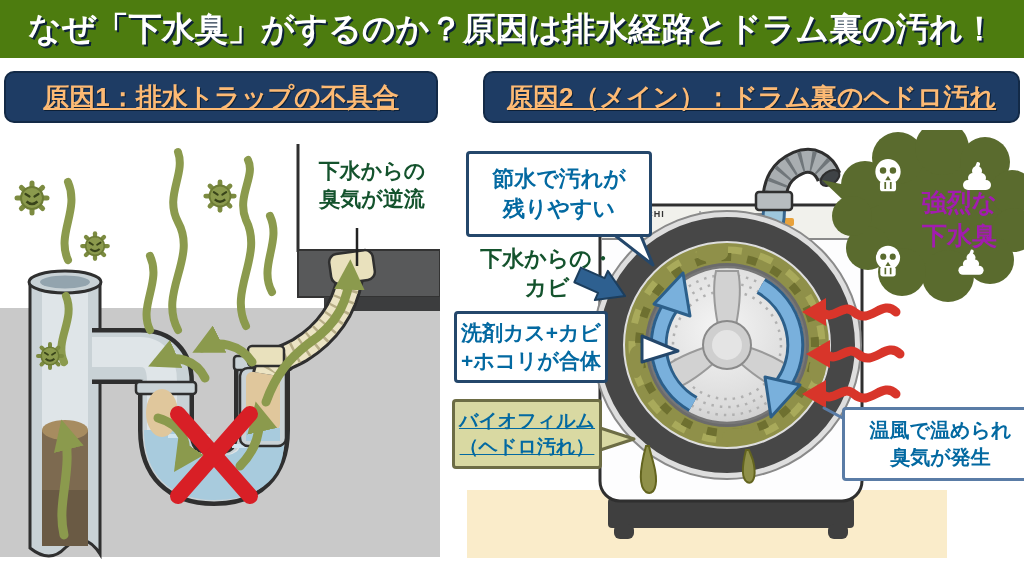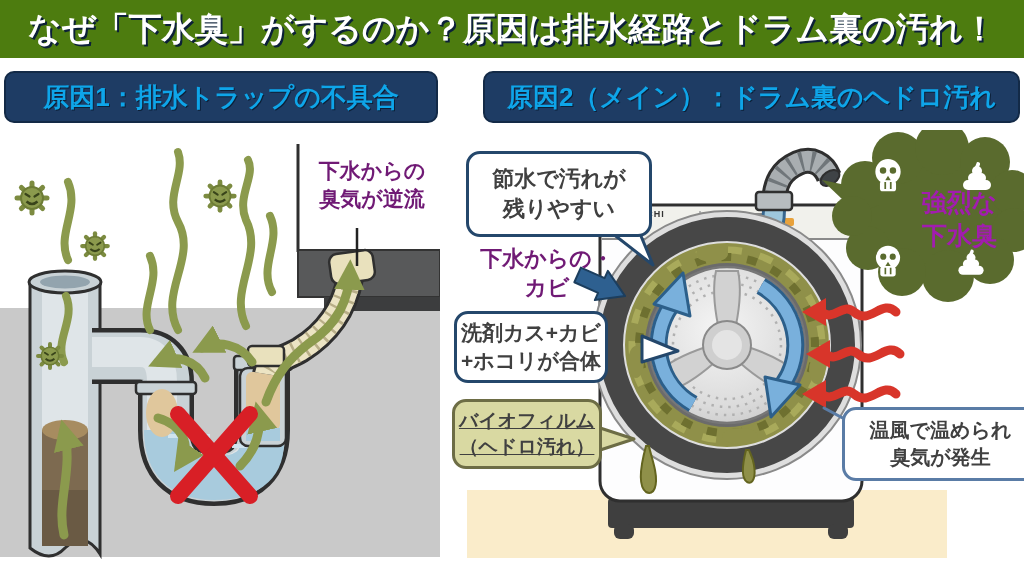--- a/index.html
+++ b/index.html
@@ -5,27 +5,27 @@
   html,body{margin:0;padding:0;background:#ffffff;}
   .stage{position:relative;width:1024px;height:576px;background:#ffffff;overflow:hidden;
          font-family:"Liberation Sans","DejaVu Sans",sans-serif;font-weight:bold;}
   .abs{position:absolute;}
   .pre{white-space:pre-line;}
   
   .banner{left:0;top:0;width:1024px;height:58px;background:#4d7c0f;display:flex;align-items:center;justify-content:center;}
   .banner span{color:#fff;font-size:33px;letter-spacing:0px;text-shadow:2px 2px 0 #0c2038;}
   
   .hdr{background:#1e3c64;border:2px solid #132a47;border-radius:10px;display:flex;align-items:center;justify-content:center;box-sizing:border-box;}
-  .hdr span{color:#0ea5e9;font-size:26px;text-shadow:1px 1px 0 #0c2038;}
+  .hdr span{color:#fdba74;font-size:26px;text-shadow:1px 1px 0 #0c2038;text-decoration:underline;}
   .hdr-left{left:4px;top:71px;width:434px;height:52px;}
   .hdr-right{left:483px;top:71px;width:537px;height:52px;align-items:center;}
   
-  .lbl{color:#701a75;text-align:center;line-height:1.32;}
-  .bubble{background:#fff;border:3.5px solid #24476b;border-radius:14px;display:flex;align-items:center;justify-content:center;
-          text-align:center;color:#404040;box-sizing:border-box;line-height:1.35;}
+  .lbl{color:#14532d;text-align:center;line-height:1.32;}
+  .bubble{background:#fff;border:3.5px solid #24476b;border-radius:4px;display:flex;align-items:center;justify-content:center;
+          text-align:center;color:#0369a1;box-sizing:border-box;line-height:1.35;}
   .bubble.khaki{background:#d9d9a2;border-color:#6d6d45;text-decoration:underline;}
   .bubble.blue{border-color:#5a7ca6;}
   .cloud-text{color:#a21caf;text-align:right;line-height:1.3;}
   .hot{color:#d8352a;text-align:center;line-height:1.3;}
   svg{display:block;}
 </style>
 </head>
 <body>
 
 <div class="stage">

